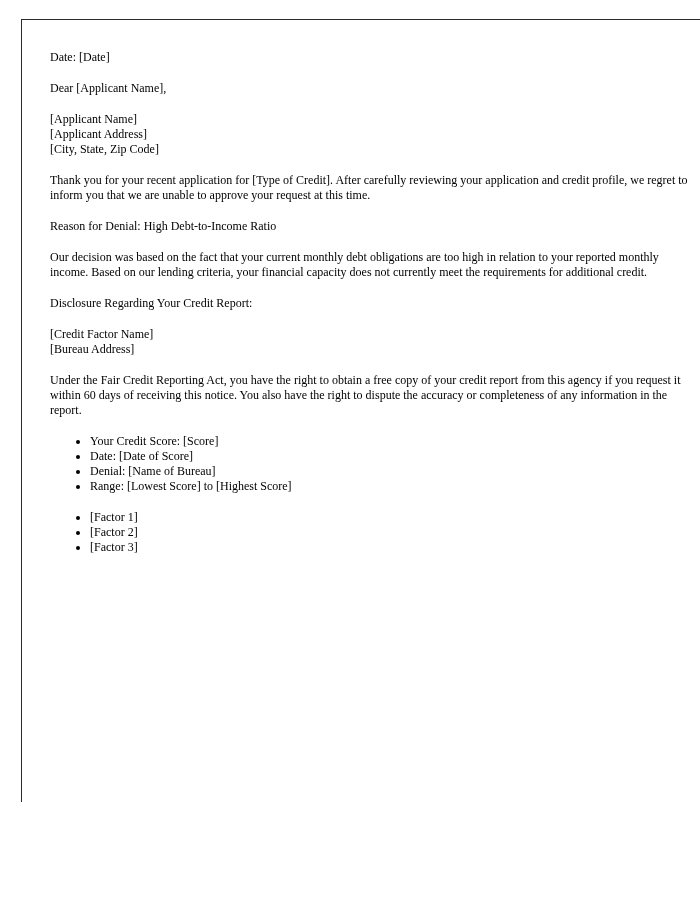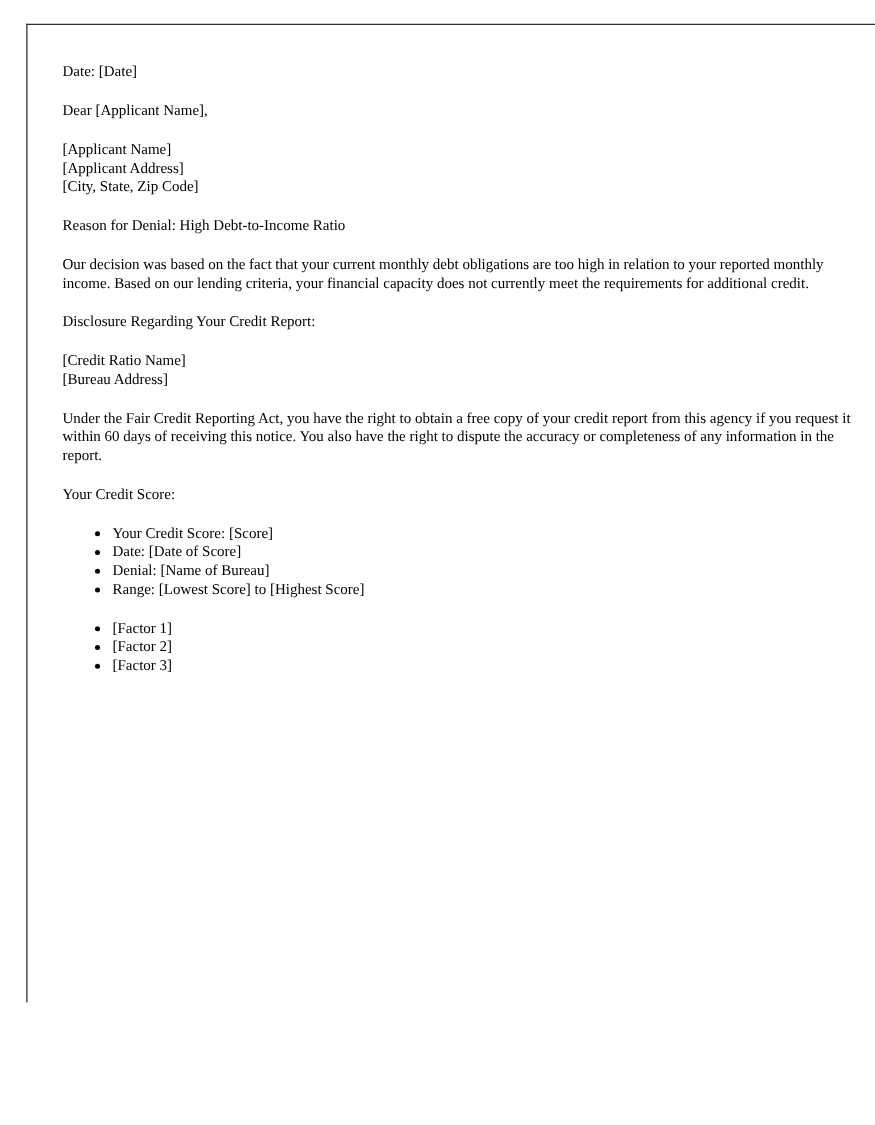--- a/index.html
+++ b/index.html
@@ -45,36 +45,36 @@
     <p>Date: [Date]</p>
 
     <p>Dear [Applicant Name],</p>
 
     <p>
       <span class="line">[Applicant Name]</span>
       <span class="line">[Applicant Address]</span>
       <span class="line">[City, State, Zip Code]</span>
     </p>
 
+    <p>Thank you for your recent application for [Type of Credit]. After carefully reviewing your application and credit profile, we regret to inform you that we are unable to approve your request at this time.</p>
 
     <p><span class="bold">Reason for Denial:</span><span> High Debt-to-Income Ratio</span></p>
 
     <p>Our decision was based on the fact that your current monthly debt obligations are too high in relation to your reported monthly income. Based on our lending criteria, your financial capacity does not currently meet the requirements for additional credit.</p>
 
     <p class="bold">Disclosure Regarding Your Credit Report:</p>
 
 
     <p>
-      <span class="line">[Credit Ratio Name]</span>
+      <span class="line">[Credit Factor Name]</span>
       <span class="line">[Bureau Address]</span>
     </p>
 
     <p>Under the Fair Credit Reporting Act, you have the right to obtain a free copy of your credit report from this agency if you request it within 60 days of receiving this notice. You also have the right to dispute the accuracy or completeness of any information in the report.</p>
 
-    <p class="bold">Your Credit Score:</p>
 
     <ul>
       <li>Your Credit Score: [Score]</li>
       <li>Date: [Date of Score]</li>
       <li>Denial: [Name of Bureau]</li>
       <li>Range: [Lowest Score] to [Highest Score]</li>
     </ul>
 
 
     <ul>

